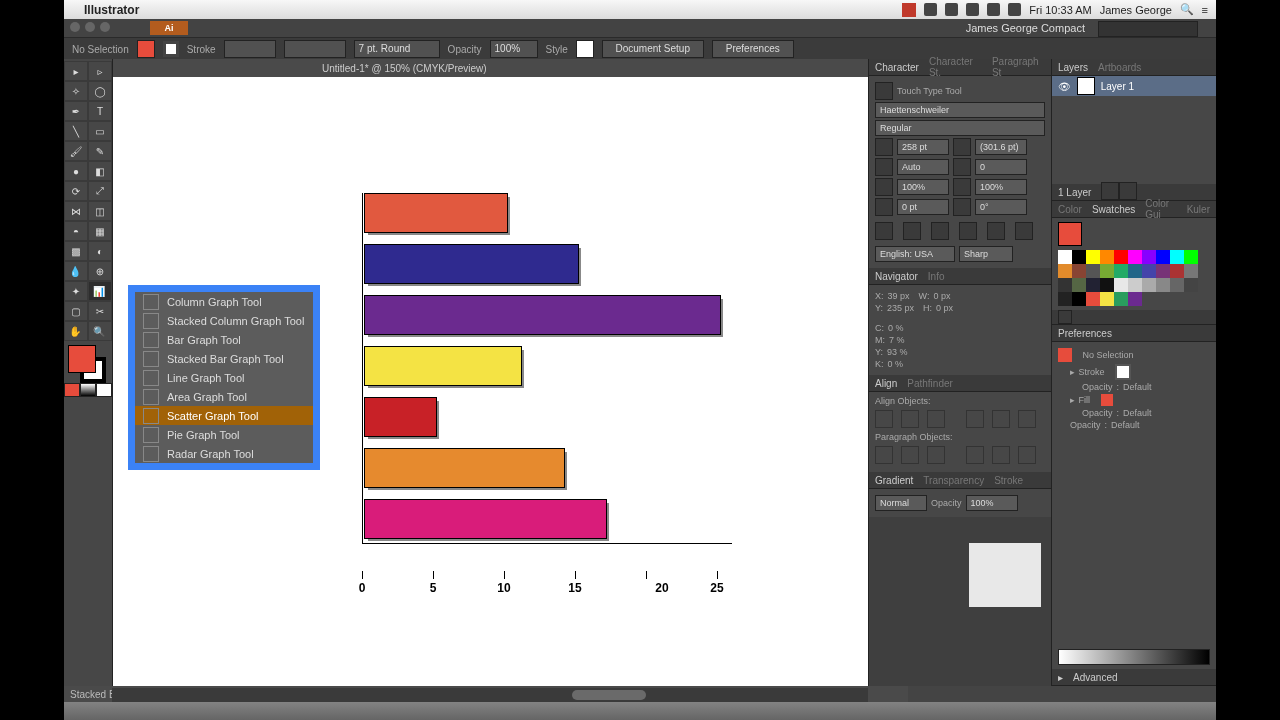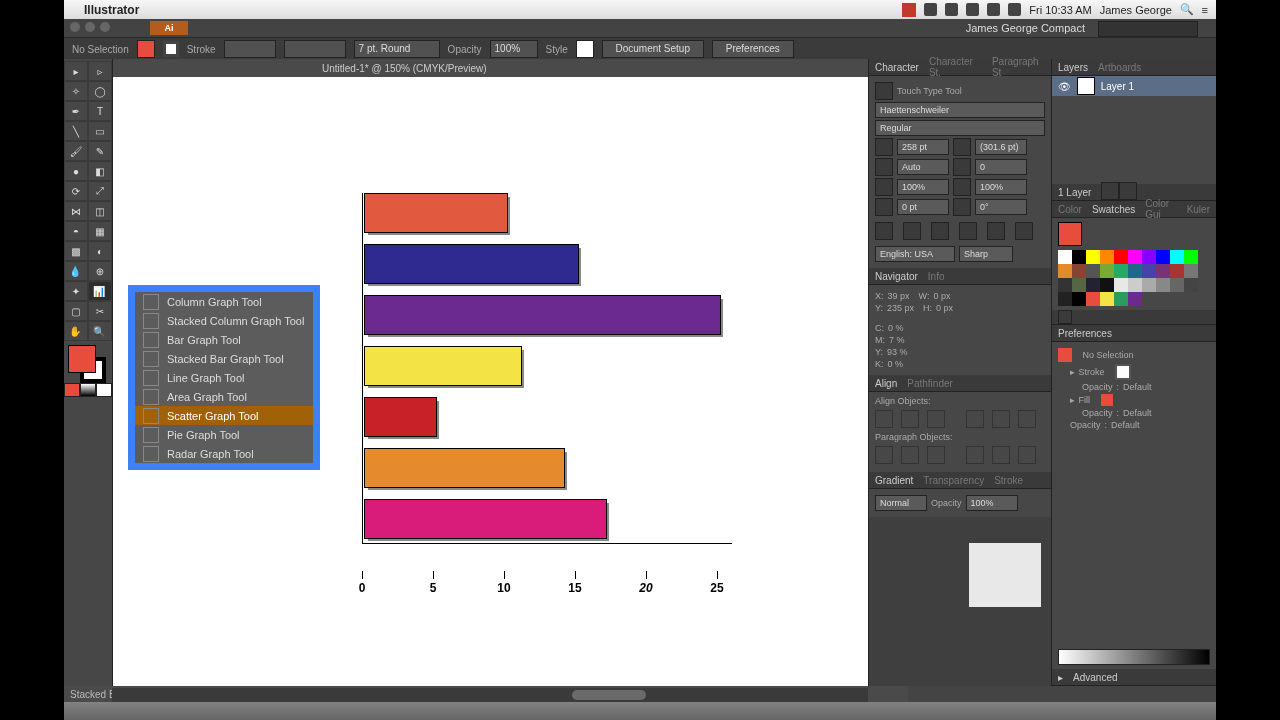--- a/index.html
+++ b/index.html
@@ -230,21 +230,21 @@
             <div class="bar" style="left: 2px; top: 306px; width: 241.4px; background: rgb(217, 28, 122);"></div>
             <div class="tick" style="left: 0px;"></div>
             <div class="ticklabel" style="left: 0px;">0</div>
             <div class="tick" style="left: 71px;"></div>
             <div class="ticklabel" style="left: 71px;">5</div>
             <div class="tick" style="left: 142px;"></div>
             <div class="ticklabel" style="left: 142px;">10</div>
             <div class="tick" style="left: 213px;"></div>
             <div class="ticklabel" style="left: 213px;">15</div>
             <div class="tick" style="left: 284px;"></div>
-            <div class="ticklabel" style="left: 284px; font-style: italic;">20</div>
+            <div class="ticklabel" style="left: 300px;">20</div>
             <div class="tick" style="left: 355px;"></div>
             <div class="ticklabel" style="left: 355px;">25</div>
           </div>
       </div>
     </div>
 
     <div class="rpan">
       <div class="col1">
         <div class="phead">
             <span>Character</span>

